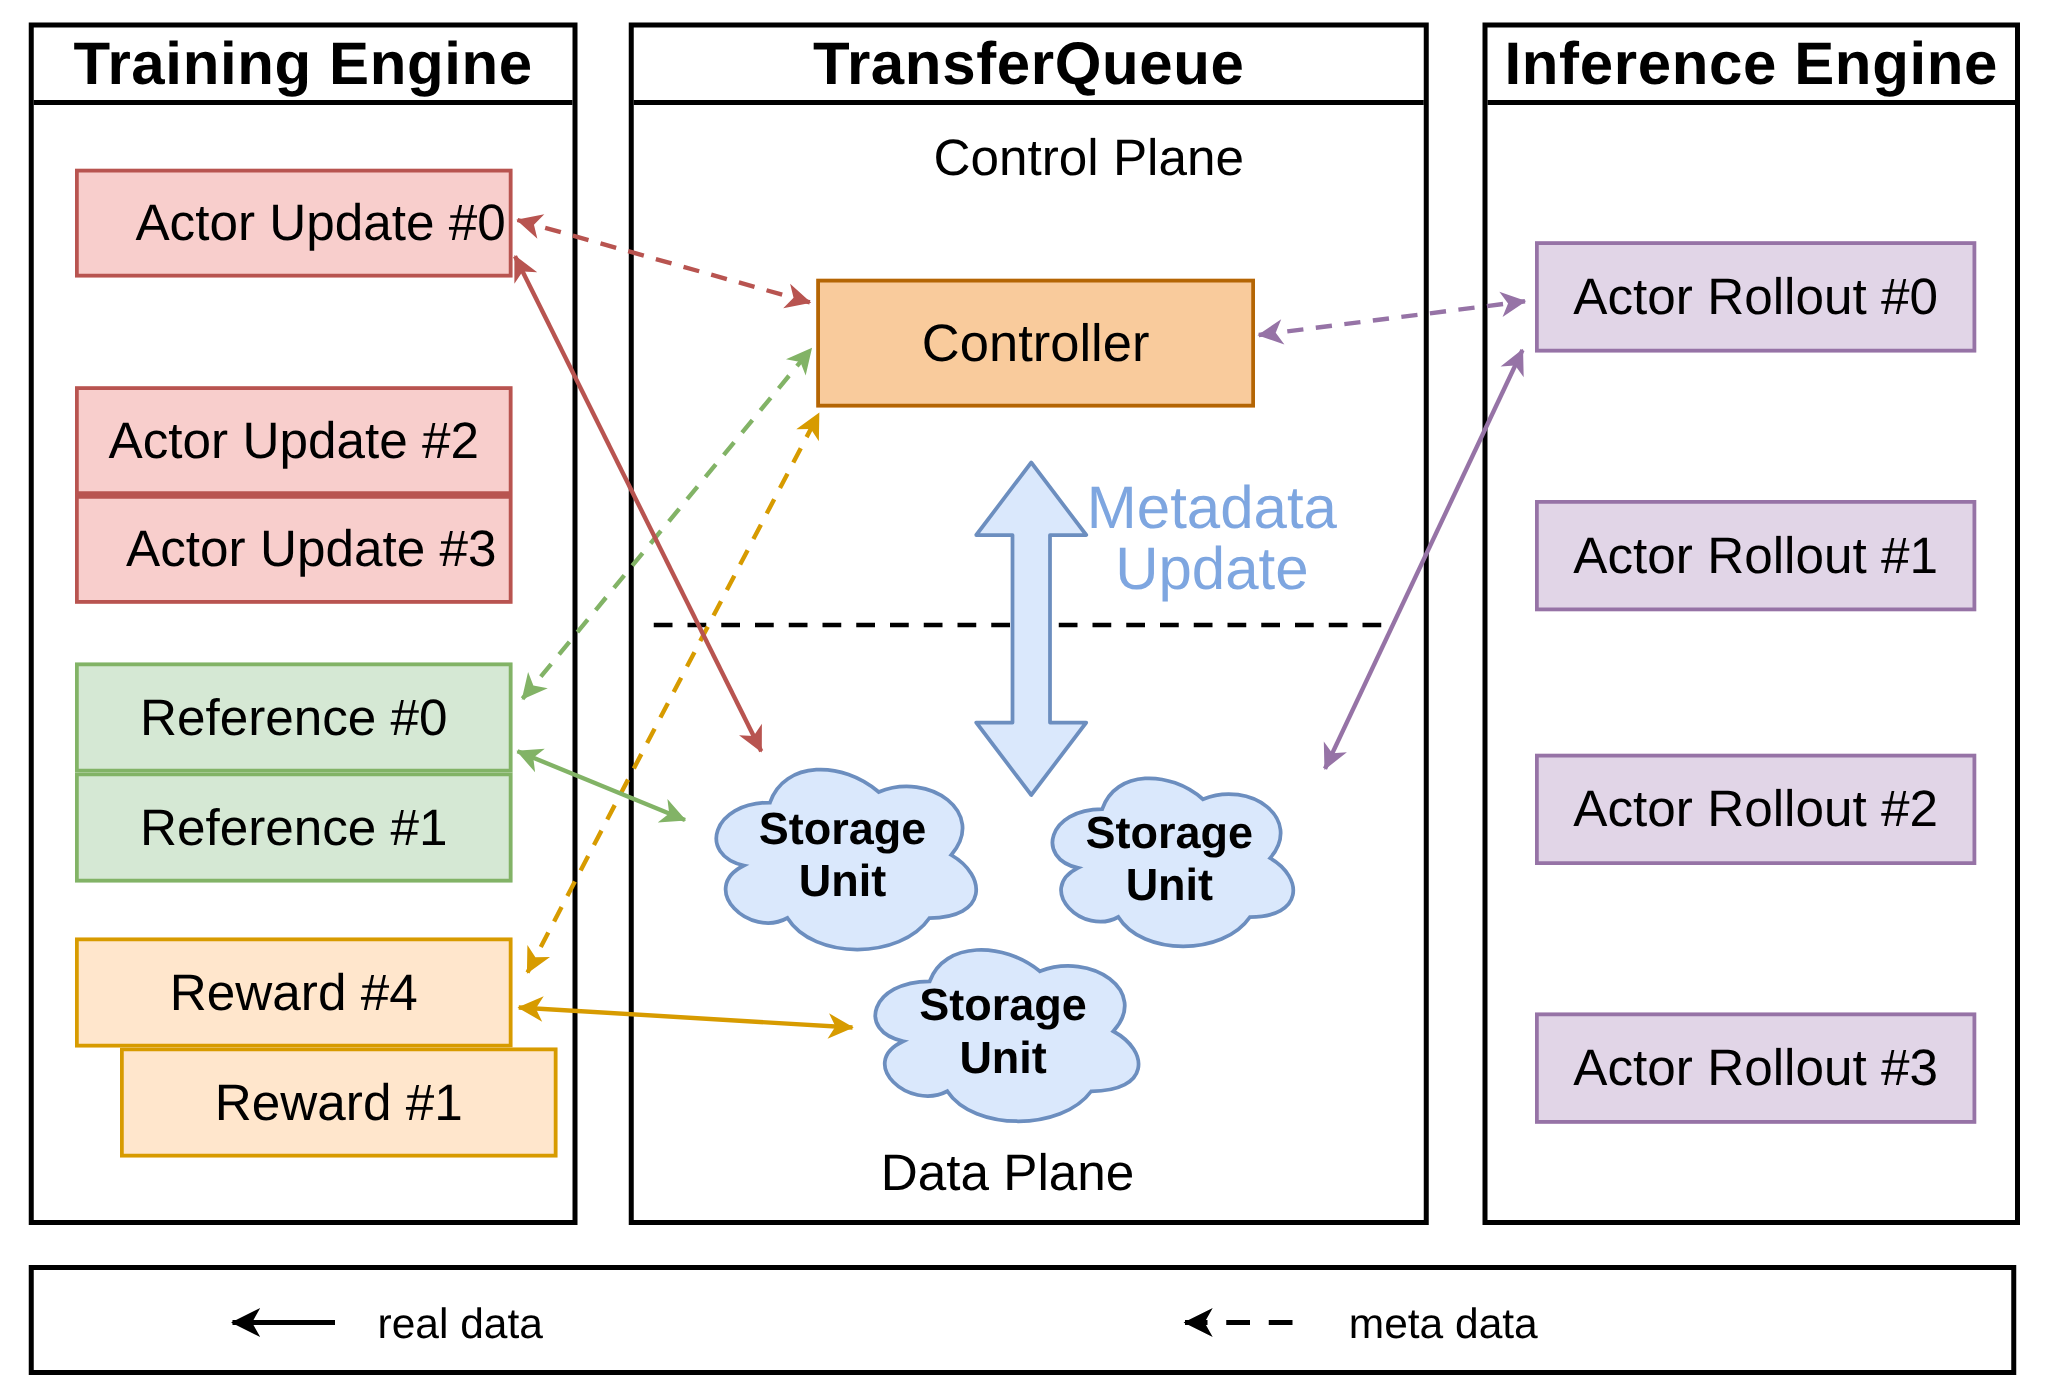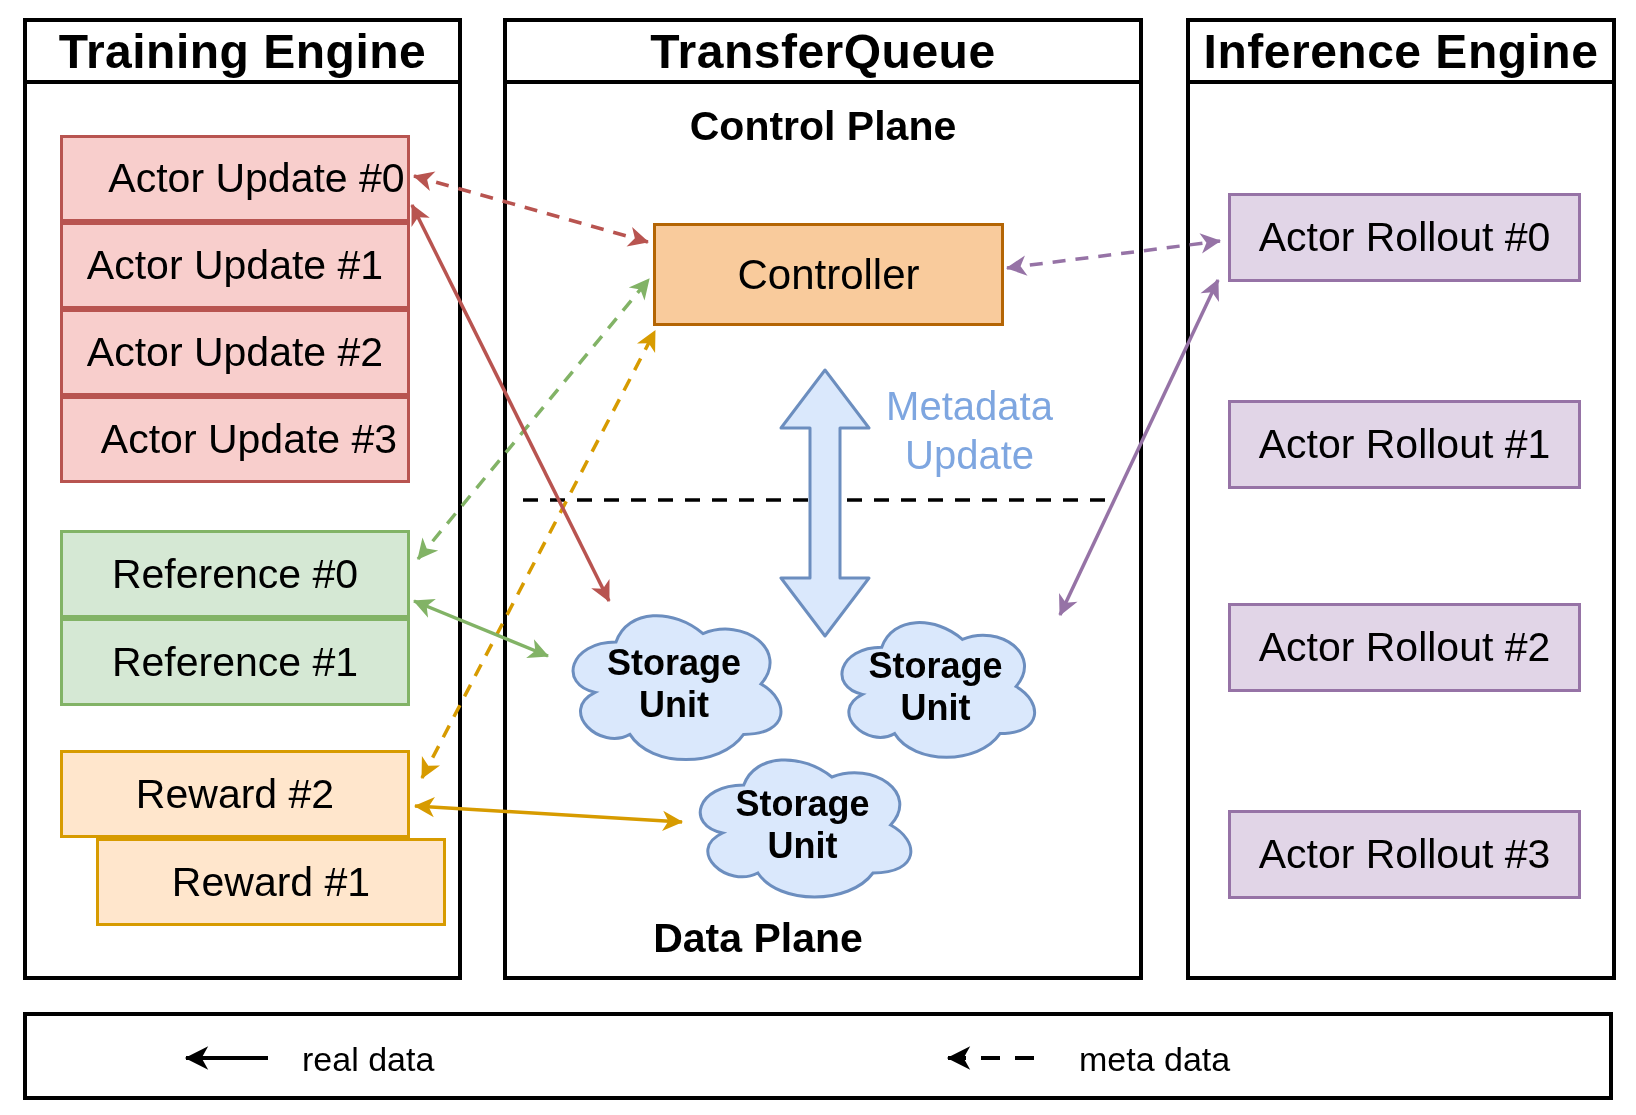--- a/index.html
+++ b/index.html
@@ -26,25 +26,25 @@
   .red-node{background:var(--red-fill);border:3px solid var(--red-stroke);}
   .green-node{background:var(--green-fill);border:3px solid var(--green-stroke);}
   .amber-node{background:var(--amber-fill);border:3px solid var(--amber-stroke);}
   .purple-node{background:var(--purple-fill);border:3px solid var(--purple-stroke);}
   .controller-node{background:var(--controller-fill);border:3px solid var(--controller-stroke);font-size:42px;}
   
   .t-box{left:60px;width:350px;height:88px;}
   
   .i-box{left:1228px;width:353px;height:89px;}
   
-  .plane-label{position:absolute;font-size:41px;font-weight:bold;text-align:center;}
+  .plane-label{position:absolute;font-size:41px;font-weight:normal;text-align:center;padding-left:48px;}
   
   #metadata-label{
     position:absolute;left:862px;top:382px;width:215px;text-align:center;
-    font-size:40px;line-height:49px;color:var(--metadata-text);
+    font-size:48px;line-height:49px;color:var(--metadata-text);
   }
   
   .cloud{position:absolute;}
   .cloud svg{position:absolute;left:0;top:0;width:100%;height:100%;}
   .cloud path{fill:var(--blue-fill);stroke:var(--blue-stroke);vector-effect:non-scaling-stroke;stroke-width:3px;}
   .cloud-label{
     position:absolute;left:0;top:0;width:100%;height:100%;
     display:flex;flex-direction:column;align-items:center;justify-content:center;
     font-size:36px;font-weight:bold;line-height:42px;
   }
@@ -73,39 +73,36 @@
 
 <div id="canvas">
 
   <div class="panel" id="panel-training">
     <div class="panel-header">Training Engine</div>
   </div>
 
   <div class="node red-node t-box" style="top:135px;height:87px;padding-left:43px;">
     <span>Actor Update #0</span>
   </div>
-  <div class="node red-node t-box" style="top:222px;height:87px;">
-    <span>Actor Update #1</span>
-  </div>
   <div class="node red-node t-box" style="top:309px;height:87px;">
     <span>Actor Update #2</span>
   </div>
   <div class="node red-node t-box" style="top:396px;height:87px;padding-left:28px;">
     <span>Actor Update #3</span>
   </div>
 
   <div class="node green-node t-box" style="top:530px;">
     <span>Reference #0</span>
   </div>
   <div class="node green-node t-box" style="top:618px;">
     <span>Reference #1</span>
   </div>
 
   <div class="node amber-node t-box" style="top:750px;">
-    <span>Reward #2</span>
+    <span>Reward #4</span>
   </div>
   <div class="node amber-node t-box" style="top:838px;margin-left:36px;">
     <span>Reward #1</span>
   </div>
 
   <div class="panel" id="panel-transferqueue">
     <div class="panel-header">TransferQueue</div>
   </div>
 
   <div class="plane-label" style="left:503px;top:103px;width:640px;">Control Plane</div>

